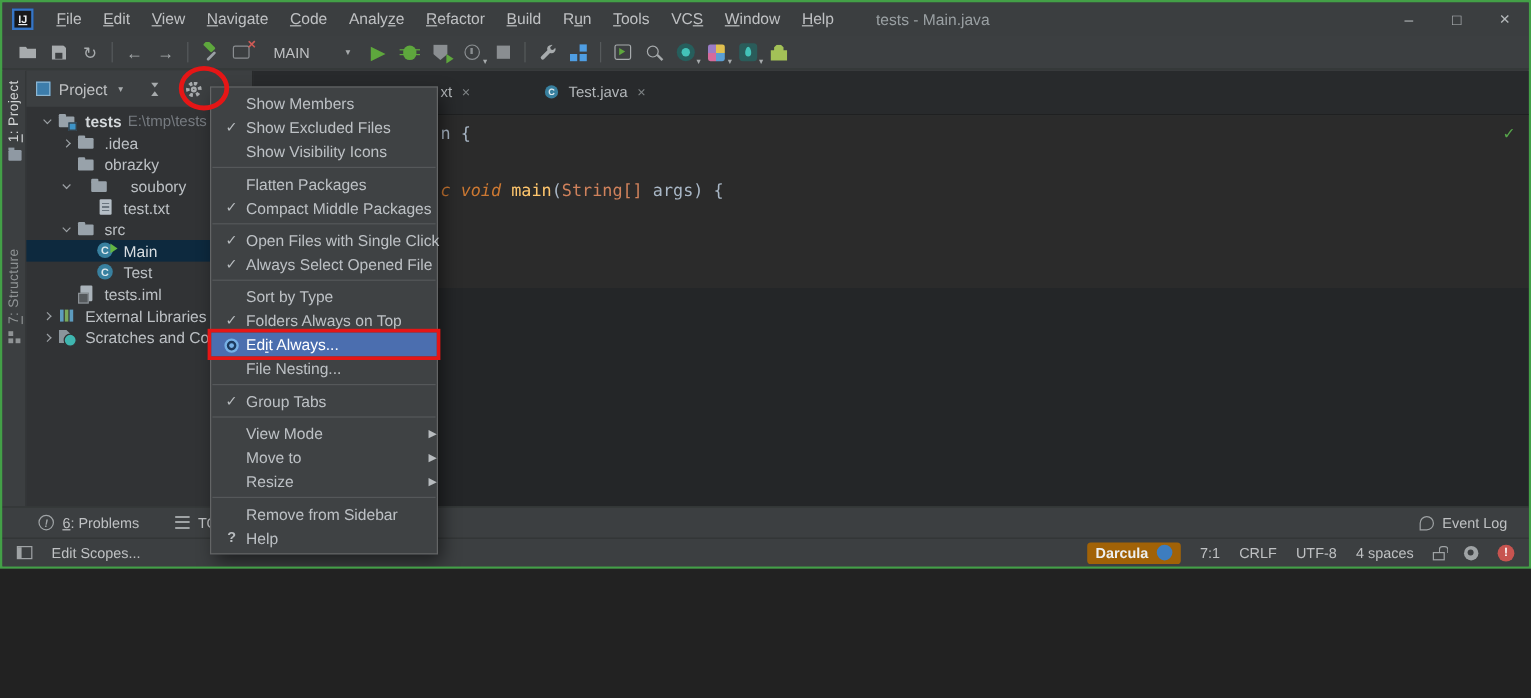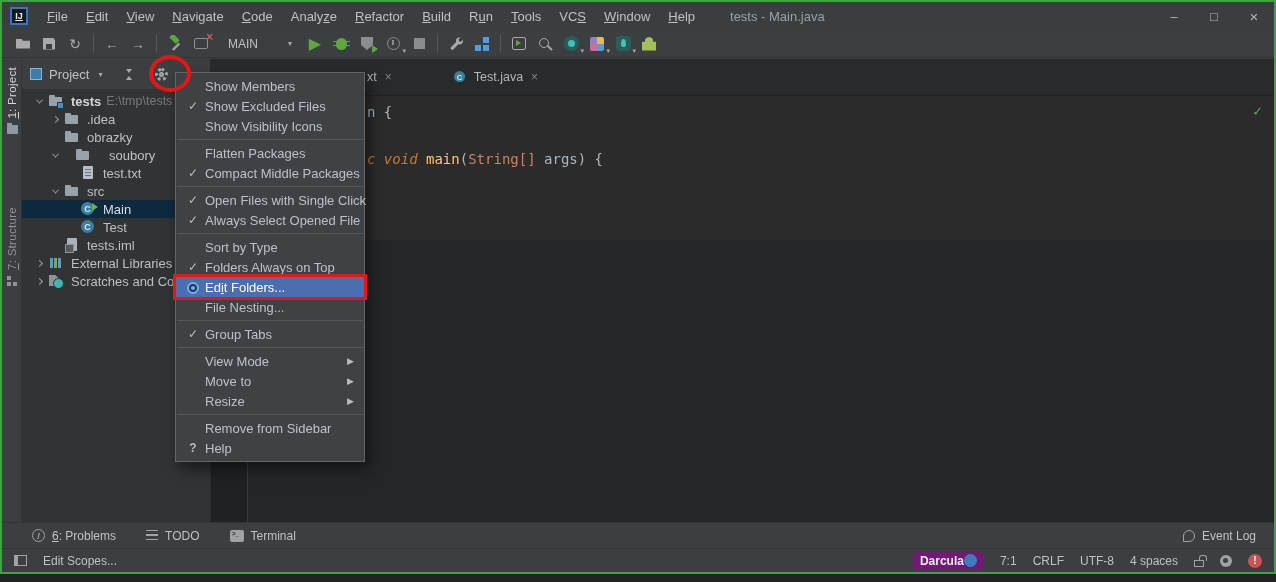--- a/index.html
+++ b/index.html
@@ -1,18 +1,18 @@
 <!DOCTYPE html>
 <html><head>
 <meta charset="utf-8">
 <style>
   * { margin:0; padding:0; box-sizing:border-box; }
   body { background:#222; }
   #root {
-    position:relative; width:1276px; height:574px; overflow:hidden;
+    position:relative; width:1276px; height:474px; overflow:hidden;
     background:#3c3f41; border:2px solid #43a047;
     font-family:"Liberation Sans", sans-serif; color:#bfc1c3;
     -webkit-font-smoothing:antialiased;
   }
   
   .titlebar { position:absolute; left:0; top:0; right:0; height:28px; display:flex; align-items:center; background:#3b3e40; }
   .logo { width:18px; height:18px; margin:0 10px 0 8px; background:#17181a; border:2px solid #3675c5; color:#eceff1; font-size:9px; font-weight:bold; display:flex; align-items:center; justify-content:center; text-decoration:underline; }
   .mb-item { padding:0 9px; font-size:13px; color:#bfc1c3; cursor:default; }
   .mb-item .mn { text-decoration:underline; }
   .wintitle { margin-left:26px; font-size:13px; color:#9aa0a3; }
@@ -105,21 +105,21 @@
   .code { padding:5px 0 0 156px; white-space:pre; }
   .kw { color:#cc7832; font-style:italic; }
   .method { color:#ffc66d; }
   .clsref { color:#d0825c; }
   .edcheck { position:absolute; right:12px; top:4px; color:#57a64b; font-size:15px; font-weight:bold; }
   .lower { position:absolute; left:209px; top:238px; right:0; bottom:50px; background:#242628; }
   .lower .gut { position:absolute; left:0; top:0; bottom:0; width:36px; background:#1f2123; }
   .lower .gutline { position:absolute; left:36px; top:0; bottom:0; width:1px; background:#3a3d3f; }
   
   .cmenu { position:absolute; left:173px; top:70px; width:190px; background:#3f4244; border:1px solid #636566; box-shadow:4px 7px 14px rgba(0,0,0,.5); padding:3px 0; z-index:100; font-size:13px; color:#bdc1c5; }
-  .mi { height:20px; display:flex; align-items:center; padding:0 10px 0 5px; }
+  .mi { height:20px; display:flex; align-items:center; padding:0 0 0 5px; }
   .mi .slot { width:24px; flex:none; text-align:center; font-size:12px; color:#b8bcbf; }
   .mi .lbl { flex:1; white-space:nowrap; }
   .mi .lbl .mn { text-decoration:underline; }
   .mi .sub { font-size:9px; color:#b8bcbf; }
   .msep { height:1px; background:#55585a; margin:3px 1px; }
   .mi.selected { background:#4b6eaf; color:#fff; outline:3px solid #e51616; }
   .scope-ic { display:inline-block; width:12px; height:12px; border-radius:50%; border:2px solid #76b0e5; background:#1c3a5e; position:relative; vertical-align:middle; }
   .scope-ic::after { content:""; position:absolute; inset:2px; border-radius:50%; background:#76b0e5; }
   .help-ic { font-weight:bold; font-size:13px; color:#b8bcbf; }
   
@@ -129,21 +129,21 @@
   .bt-item { display:flex; align-items:center; gap:7px; margin-right:30px; }
   .bt-item .mn { text-decoration:underline; }
   .problems-icon { width:13px; height:13px; border-radius:50%; border:1.3px solid #9fa3a5; color:#9fa3a5; font-size:9px; font-weight:bold; display:flex; align-items:center; justify-content:center; }
   .todo-icon { width:12px; height:11px; background:repeating-linear-gradient(#9fa3a5 0 1.5px, transparent 1.5px 4.5px); }
   .terminal-icon { width:14px; height:12px; background:#9fa3a5; border-radius:2px; position:relative; }
   .terminal-icon::after { content:">_"; position:absolute; left:2px; top:0px; font-size:7px; font-weight:bold; color:#34373a; }
   .eventlog-icon { width:12px; height:12px; border:1.5px solid #9fa3a5; border-radius:50% 50% 50% 0; }
   .statusbar { position:absolute; left:0; right:0; bottom:0; height:24px; background:#3c3f41; border-top:1px solid #323536; display:flex; align-items:center; font-size:12px; color:#bfc1c3; padding:0 12px; gap:16px; }
   .sb-twicon { width:13px; height:11px; border:1.3px solid #9fa3a5; position:relative; }
   .sb-twicon::after { content:""; position:absolute; left:0; top:0; bottom:0; width:3px; background:#9fa3a5; }
-  .darcula-w { display:flex; align-items:center; background:#701a75; border-radius:3px; padding:2px 7px; color:#eceff1; font-weight:bold; }
+  .darcula-w { display:flex; align-items:center; gap:7px; background:#a16207; border-radius:3px; padding:2px 7px; color:#eceff1; font-weight:bold; }
   .darcula-dot { width:13px; height:13px; border-radius:50%; background:#3d7dbf; }
   .sb-lock { width:10px; height:7px; border:1.3px solid #9fa3a5; position:relative; margin-top:5px; }
   .sb-lock::before { content:""; position:absolute; left:4px; top:-6px; width:6px; height:5px; border:1.3px solid #9fa3a5; border-bottom:none; border-radius:3px 3px 0 0; }
   .sb-hector { width:12px; height:12px; border-radius:50%; background:#9fa3a5; position:relative; }
   .sb-hector::after { content:""; position:absolute; left:3px; top:3px; width:5px; height:5px; border-radius:50%; background:#3c3f41; }
   .sb-error { width:14px; height:14px; border-radius:50%; background:#c75450; color:#fff; font-size:10px; font-weight:bold; display:flex; align-items:center; justify-content:center; }
   .spacer { flex:1; }
 </style>
 </head>
 <body>
@@ -386,21 +386,21 @@
       <div class="mi">
         <span class="slot"></span>
         <span class="lbl">Sort by Type</span>
       </div>
       <div class="mi">
         <span class="slot">✓</span>
         <span class="lbl">Folders Always on Top</span>
       </div>
       <div class="mi selected">
         <span class="slot"><i class="scope-ic"></i></span>
-        <span class="lbl"><span>Ed</span><span class="mn">i</span><span>t Folders...</span></span>
+        <span class="lbl"><span>Ed</span><span class="mn">i</span><span>t Always...</span></span>
       </div>
       <div class="mi">
         <span class="slot"></span>
         <span class="lbl">File Nesting...</span>
       </div>
       <div class="msep"></div>
       <div class="mi">
         <span class="slot">✓</span>
         <span class="lbl">Group Tabs</span>
       </div>

